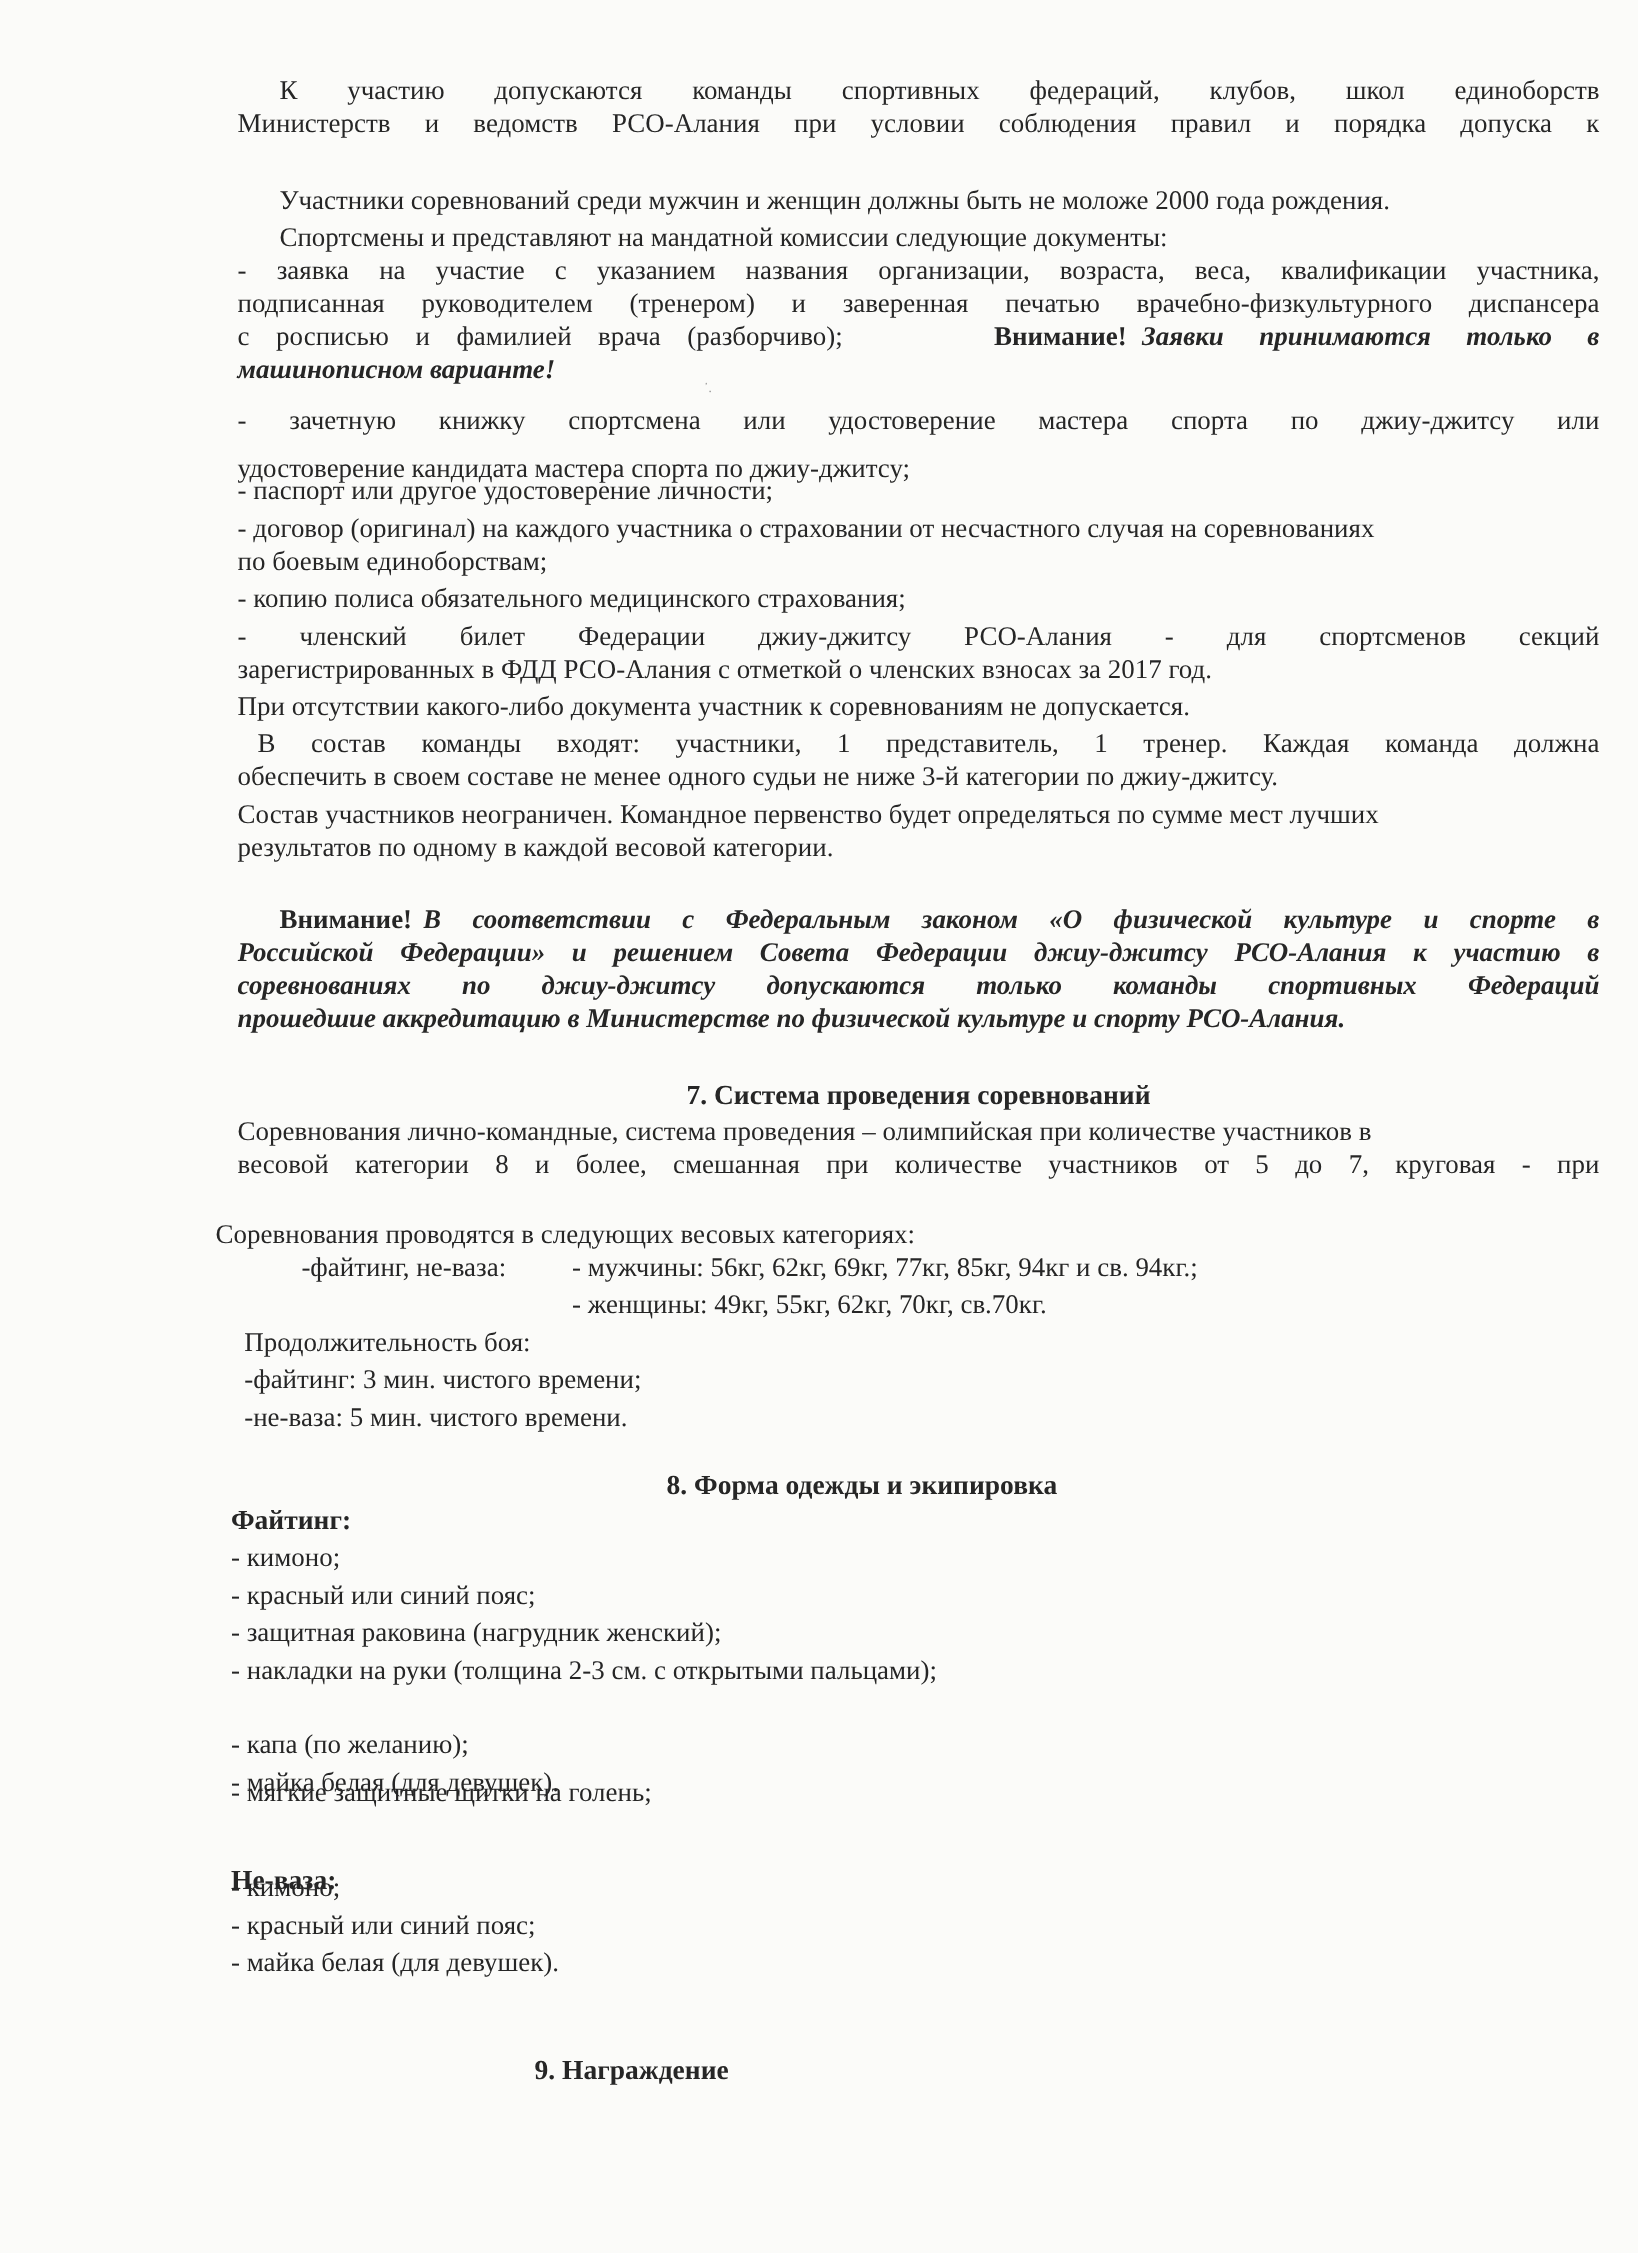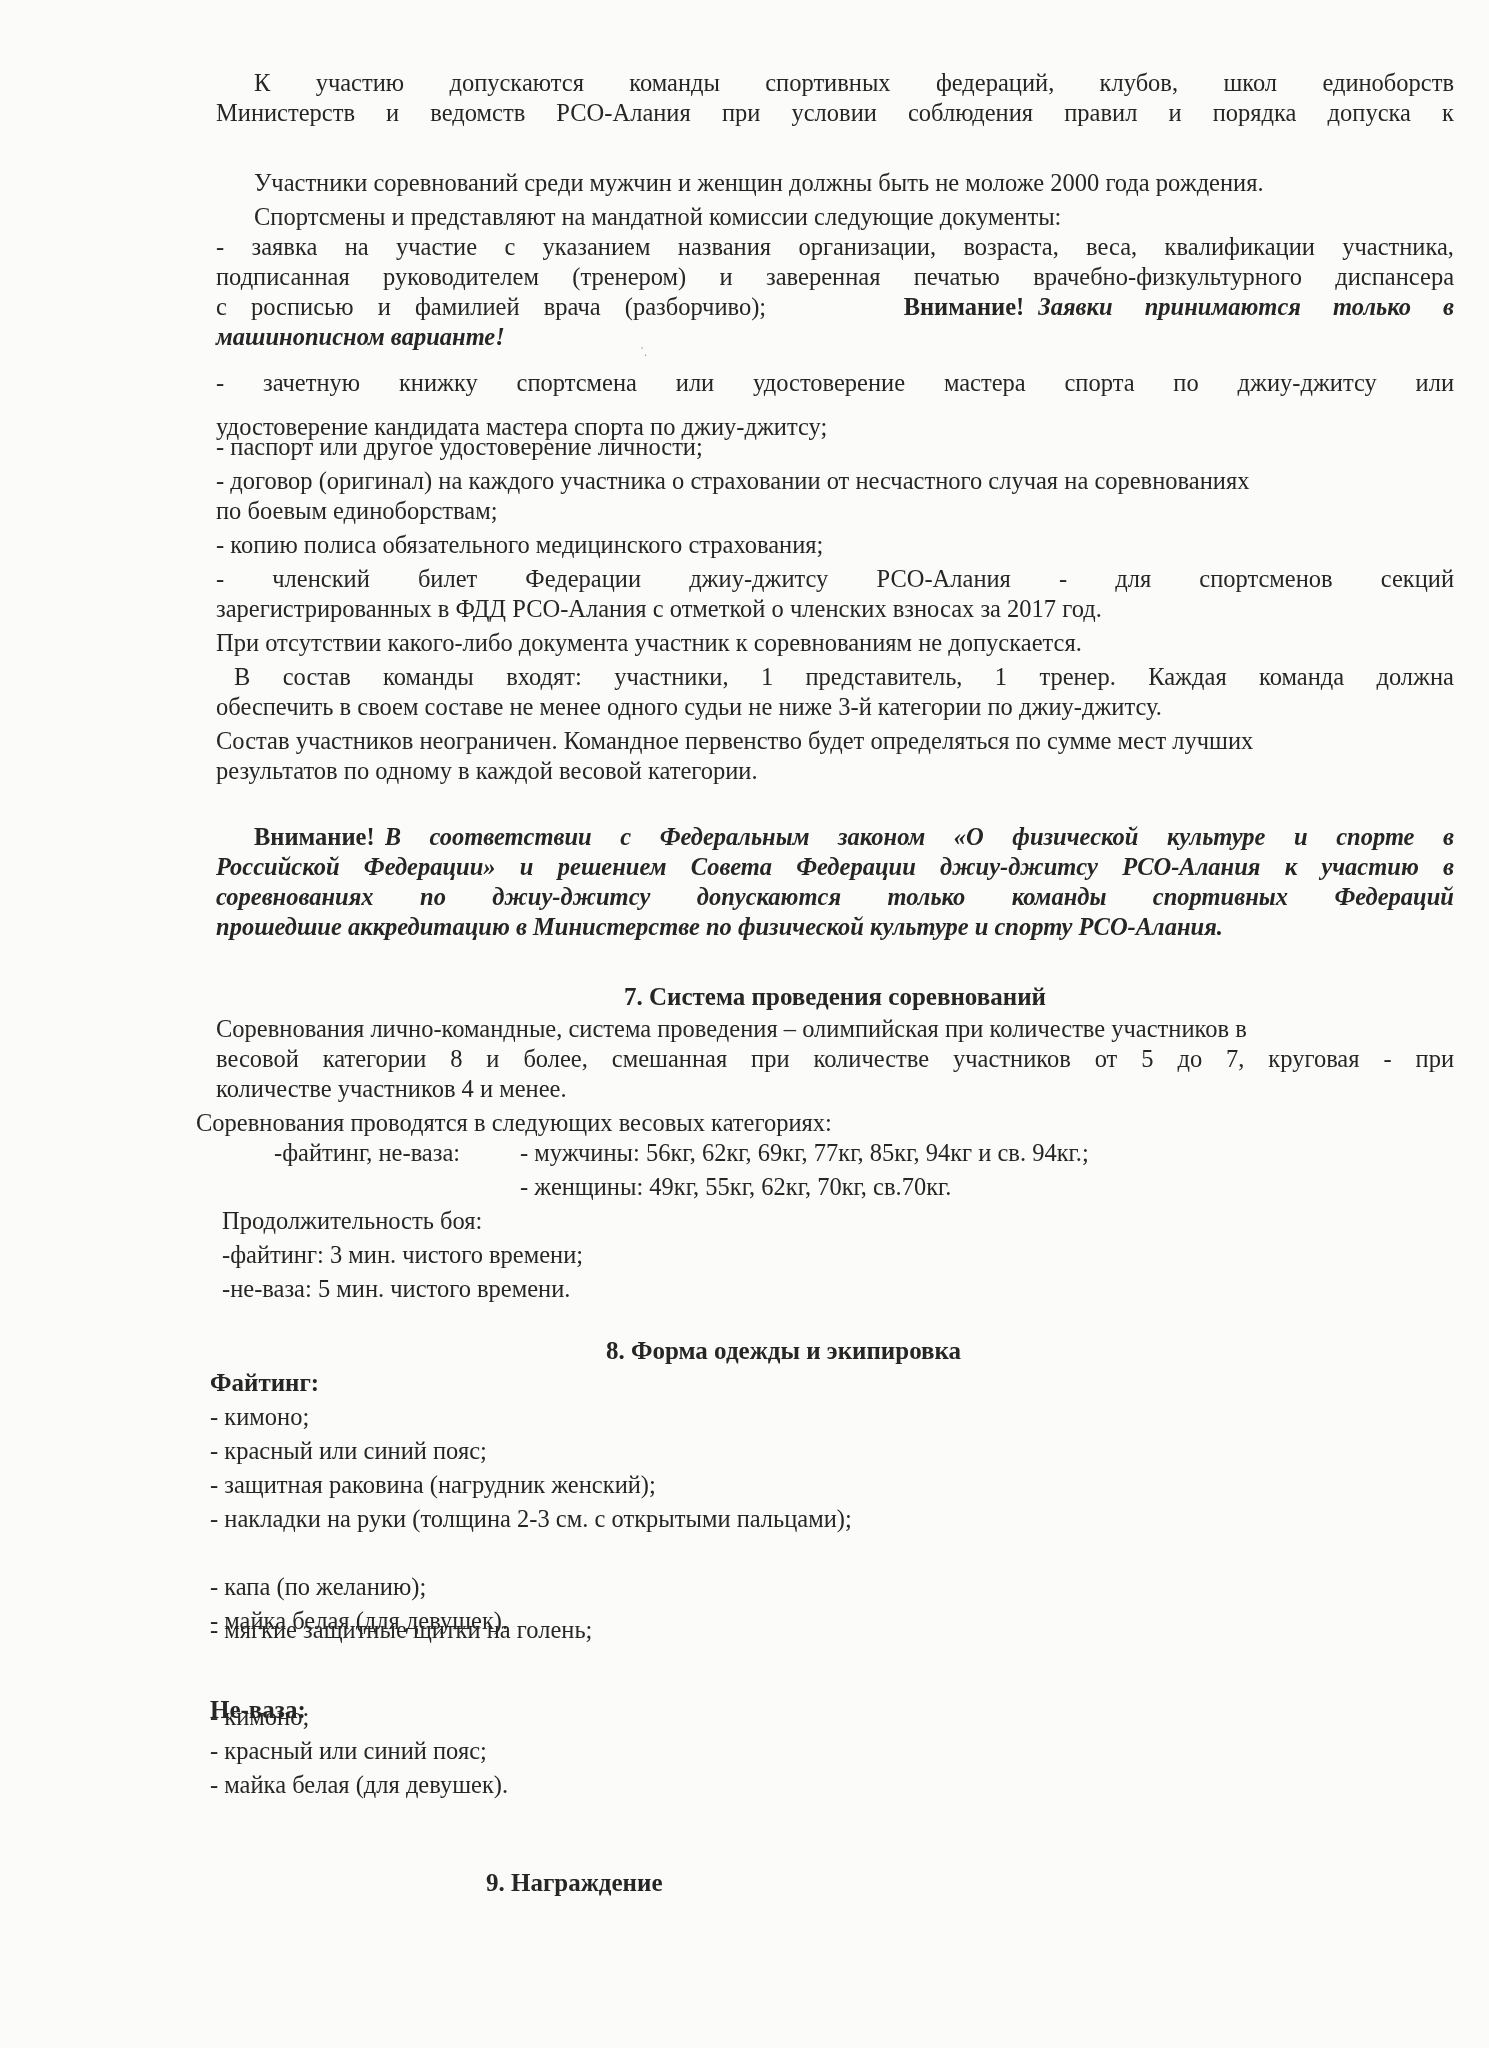--- a/index.html
+++ b/index.html
@@ -62,21 +62,20 @@
     <span class="b" style="margin-right:10px;">Внимание!</span>
     <span class="bi just" style="flex:1; position:static; height:30px;">В соответствии с Федеральным законом «О физической культуре и спорте в</span>
   </div>
   <div class="ln bi just" style="top:852px;">Российской Федерации» и решением Совета Федерации джиу-джитсу РСО-Алания к участию в</div>
   <div class="ln bi just" style="top:882px;">соревнованиях по джиу-джитсу допускаются только команды спортивных Федераций</div>
   <div class="ln bi" style="top:912px;">прошедшие аккредитацию в  Министерстве по физической культуре и спорту РСО-Алания.</div>
 
   <div class="ln center heading" style="top:982px;">7. Система проведения соревнований</div>
   <div class="ln" style="top:1014px;"> Соревнования лично-командные, система проведения – олимпийская при количестве участников в</div>
   <div class="ln just" style="top:1044px;">весовой категории 8 и более, смешанная при количестве участников от 5 до 7, круговая - при</div>
-  <div class="ln" style="top:1074px;">количестве участников 4 и менее.</div>
   <div class="ln" style="top:1108px; left:196px;">Соревнования проводятся в следующих весовых категориях:</div>
   <div class="ln" style="top:1138px; left:226px;margin-left:48px;">-файтинг, не-ваза:</div>
   <div class="ln" style="top:1138px; left:520px;">- мужчины: 56кг, 62кг,  69кг, 77кг, 85кг, 94кг и св. 94кг.;</div>
   <div class="ln" style="top:1172px; left:520px;">- женщины: 49кг, 55кг, 62кг, 70кг, св.70кг.</div>
   <div class="ln" style="top:1206px; left:222px;">Продолжительность боя:</div>
   <div class="ln" style="top:1240px; left:222px;">-файтинг: 3 мин. чистого времени;</div>
   <div class="ln" style="top:1274px; left:222px;">-не-ваза: 5 мин. чистого времени.</div>
 
   <div class="ln heading" style="top:1336px; left:606px;">8. Форма одежды и экипировка</div>
   <div class="ln heading" style="top:1368px; left:210px;">Файтинг:</div>

